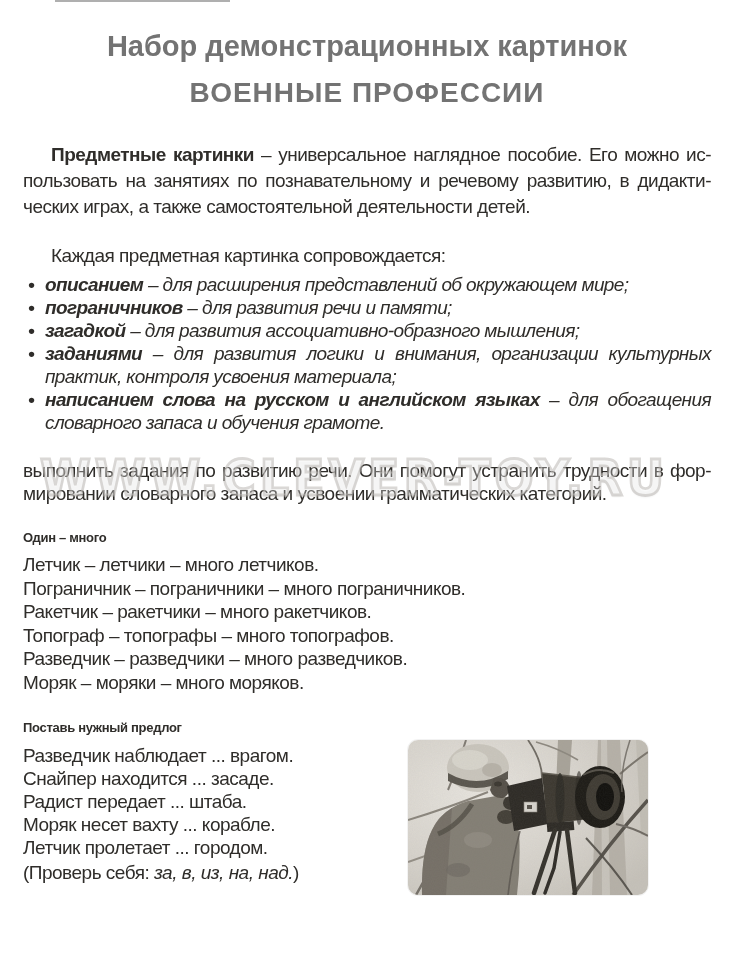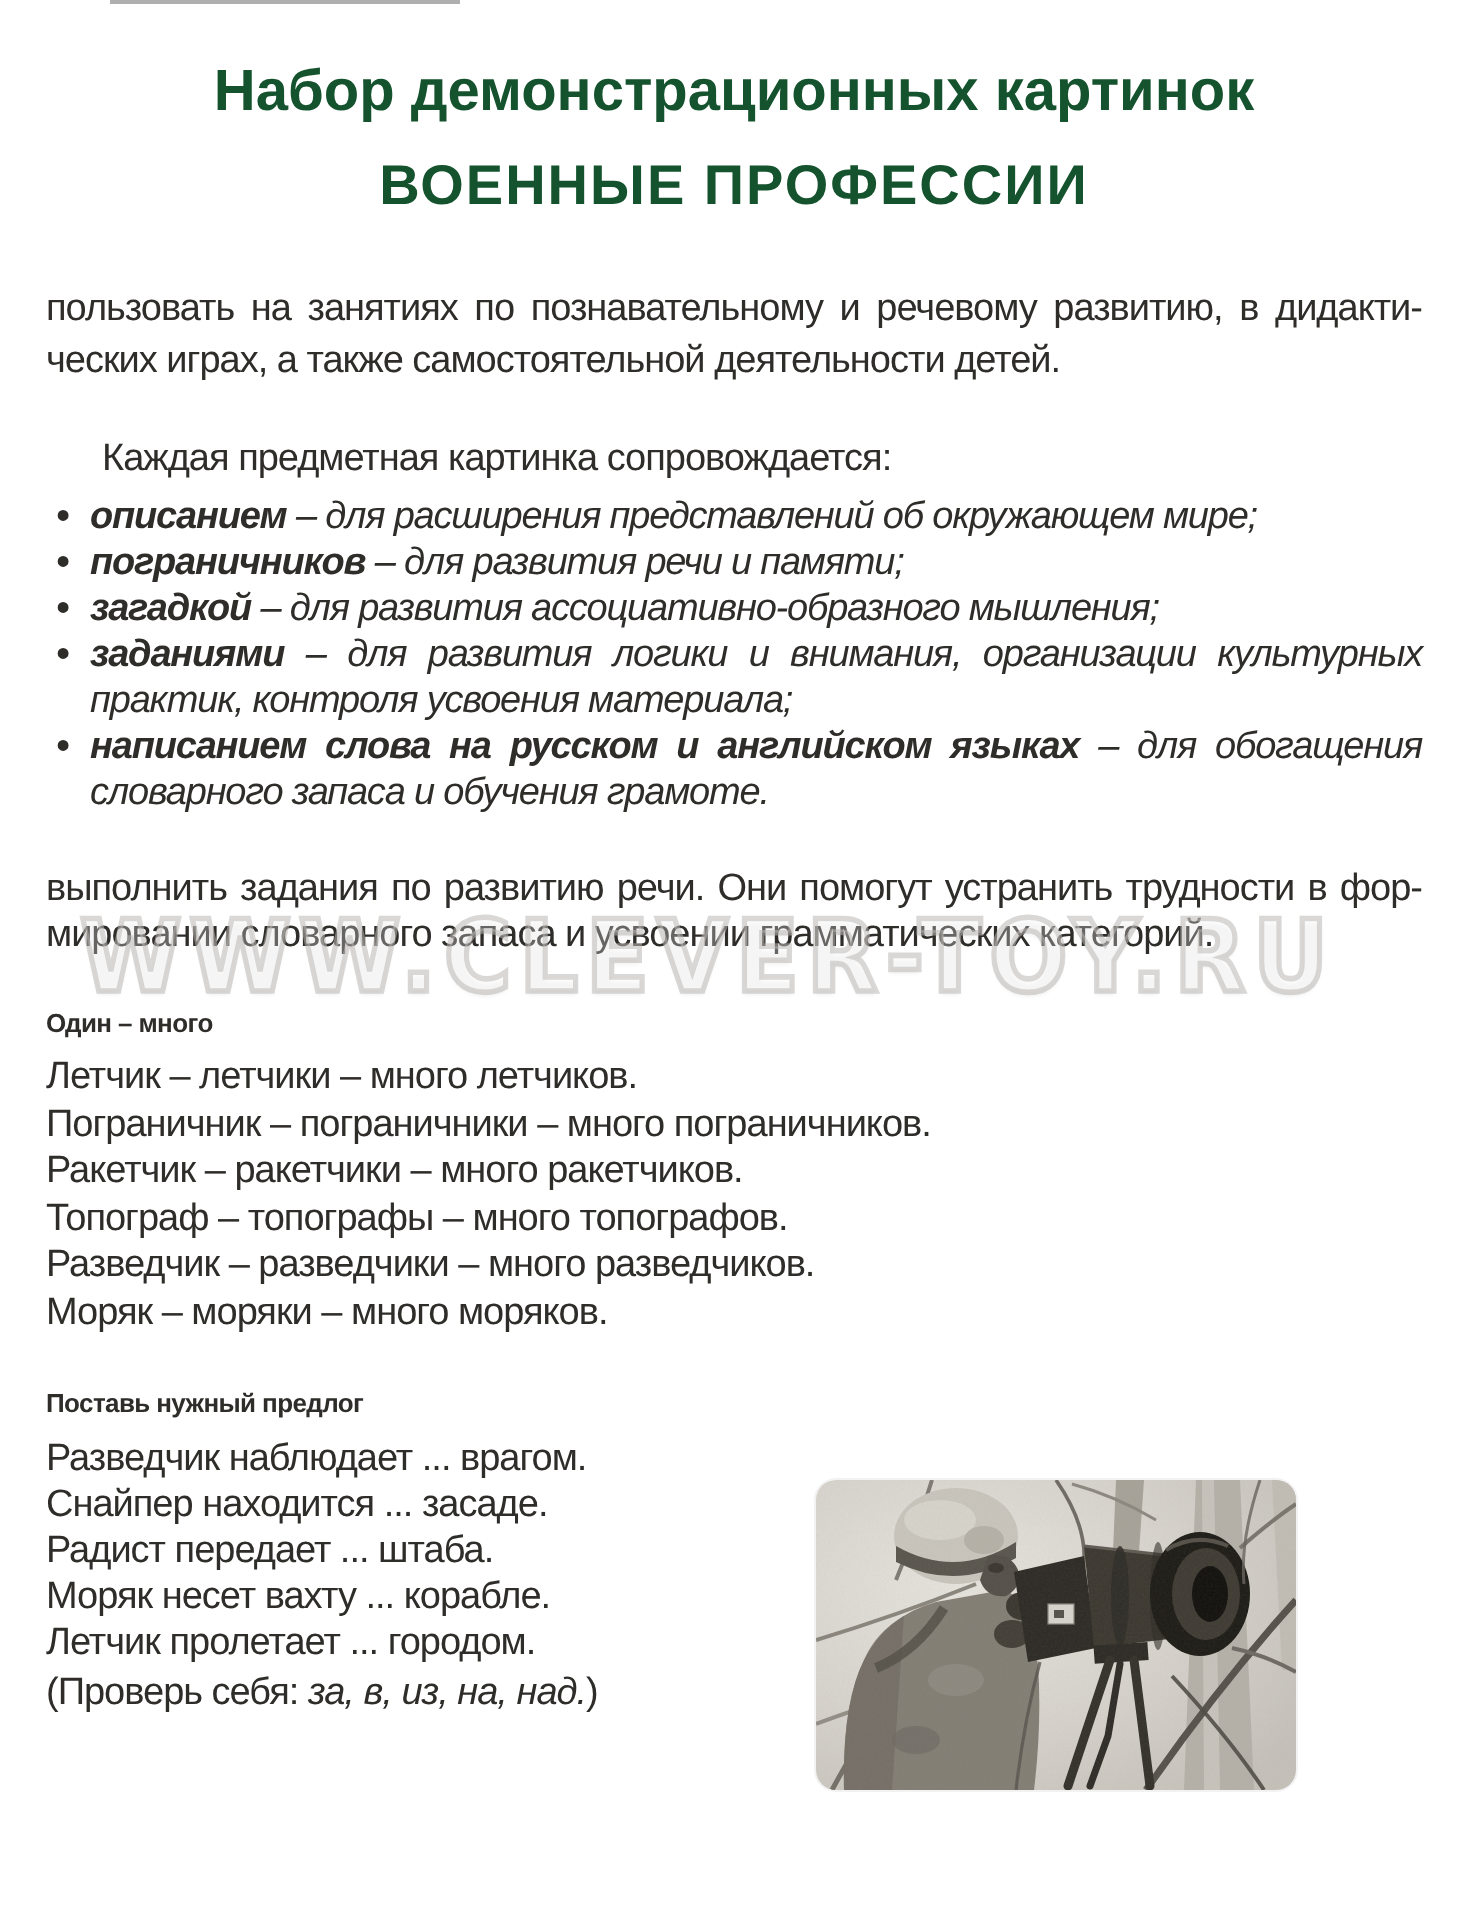--- a/index.html
+++ b/index.html
@@ -9,21 +9,21 @@
     background:#ffffff;
     font-family:"Liberation Sans","DejaVu Sans",sans-serif;
     color:#2f2d2a;
     overflow:hidden;
   }
   .content{position:relative;z-index:1;padding:0 28px 0 23px;}
 
   .scan-line{position:absolute;left:55px;top:0;width:175px;height:2px;
     background:rgba(95,95,95,0.5);z-index:3;}
 
-  .title{text-align:center;font-weight:bold;color:#14532d;}
+  .title{text-align:center;font-weight:bold;color:#737373;}
   .title1{margin:30px 0 0;font-size:29px;line-height:33px;}
   .title2{margin:13px 0 0;font-size:28px;line-height:33px;letter-spacing:1px;}
 
   .body-text{font-size:19px;letter-spacing:-0.5px;}
 
   .intro{margin-top:33px;}
   .intro .ln{line-height:26px;}
   .jline{text-align:justify;text-align-last:justify;}
   .ind{text-indent:28px;}
   b{font-weight:bold;}
@@ -76,20 +76,21 @@
   <div class="scan-line"></div>
 
   <div class="watermark">WWW.CLEVER-TOY.RU</div>
 
   <div class="content">
 
     <div class="title title1">Набор демонстрационных картинок</div>
     <div class="title title2">ВОЕННЫЕ ПРОФЕССИИ</div>
 
     <div class="intro body-text">
+      <div class="ln jline ind"><b>Предметные картинки</b><span> – универсальное наглядное пособие. Его можно ис-</span></div>
       <div class="ln jline">пользовать на занятиях по познавательному и речевому развитию, в дидакти-</div>
       <div class="ln">ческих играх, а также самостоятельной деятельности детей.</div>
     </div>
 
     <div class="lead body-text">Каждая предметная картинка сопровождается:</div>
 
     <ul class="bullets body-text">
       <li><b>описанием</b><span> – для расширения представлений об окружающем мире;</span></li>
       <li><b>пограничников</b><span> – для развития речи и памяти;</span></li>
       <li><b>загадкой</b><span> – для развития ассоциативно-образного мышления;</span></li>

